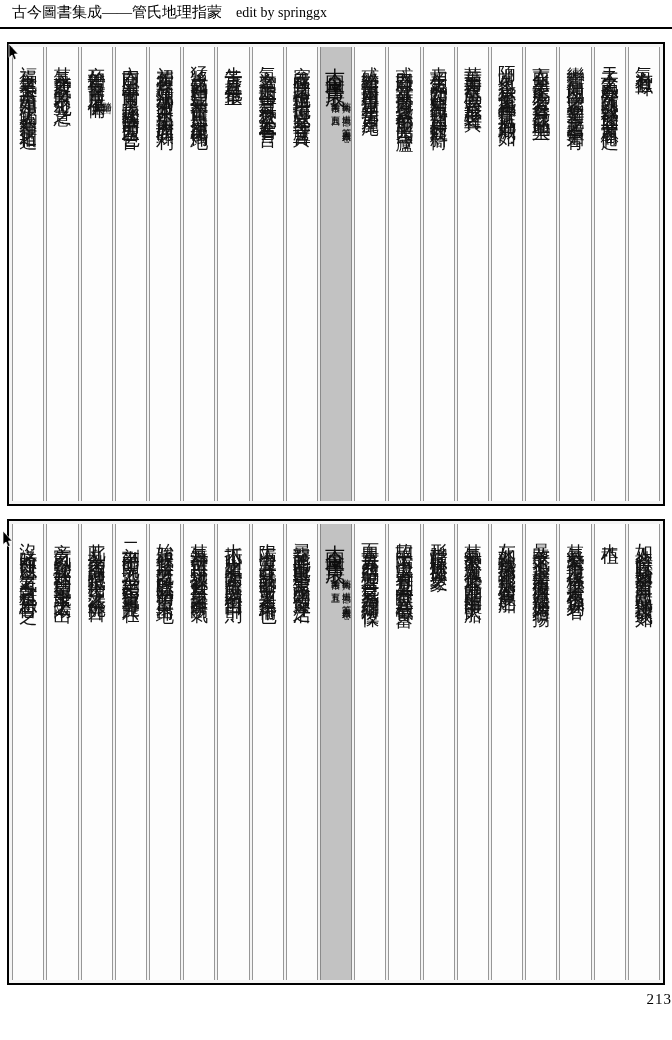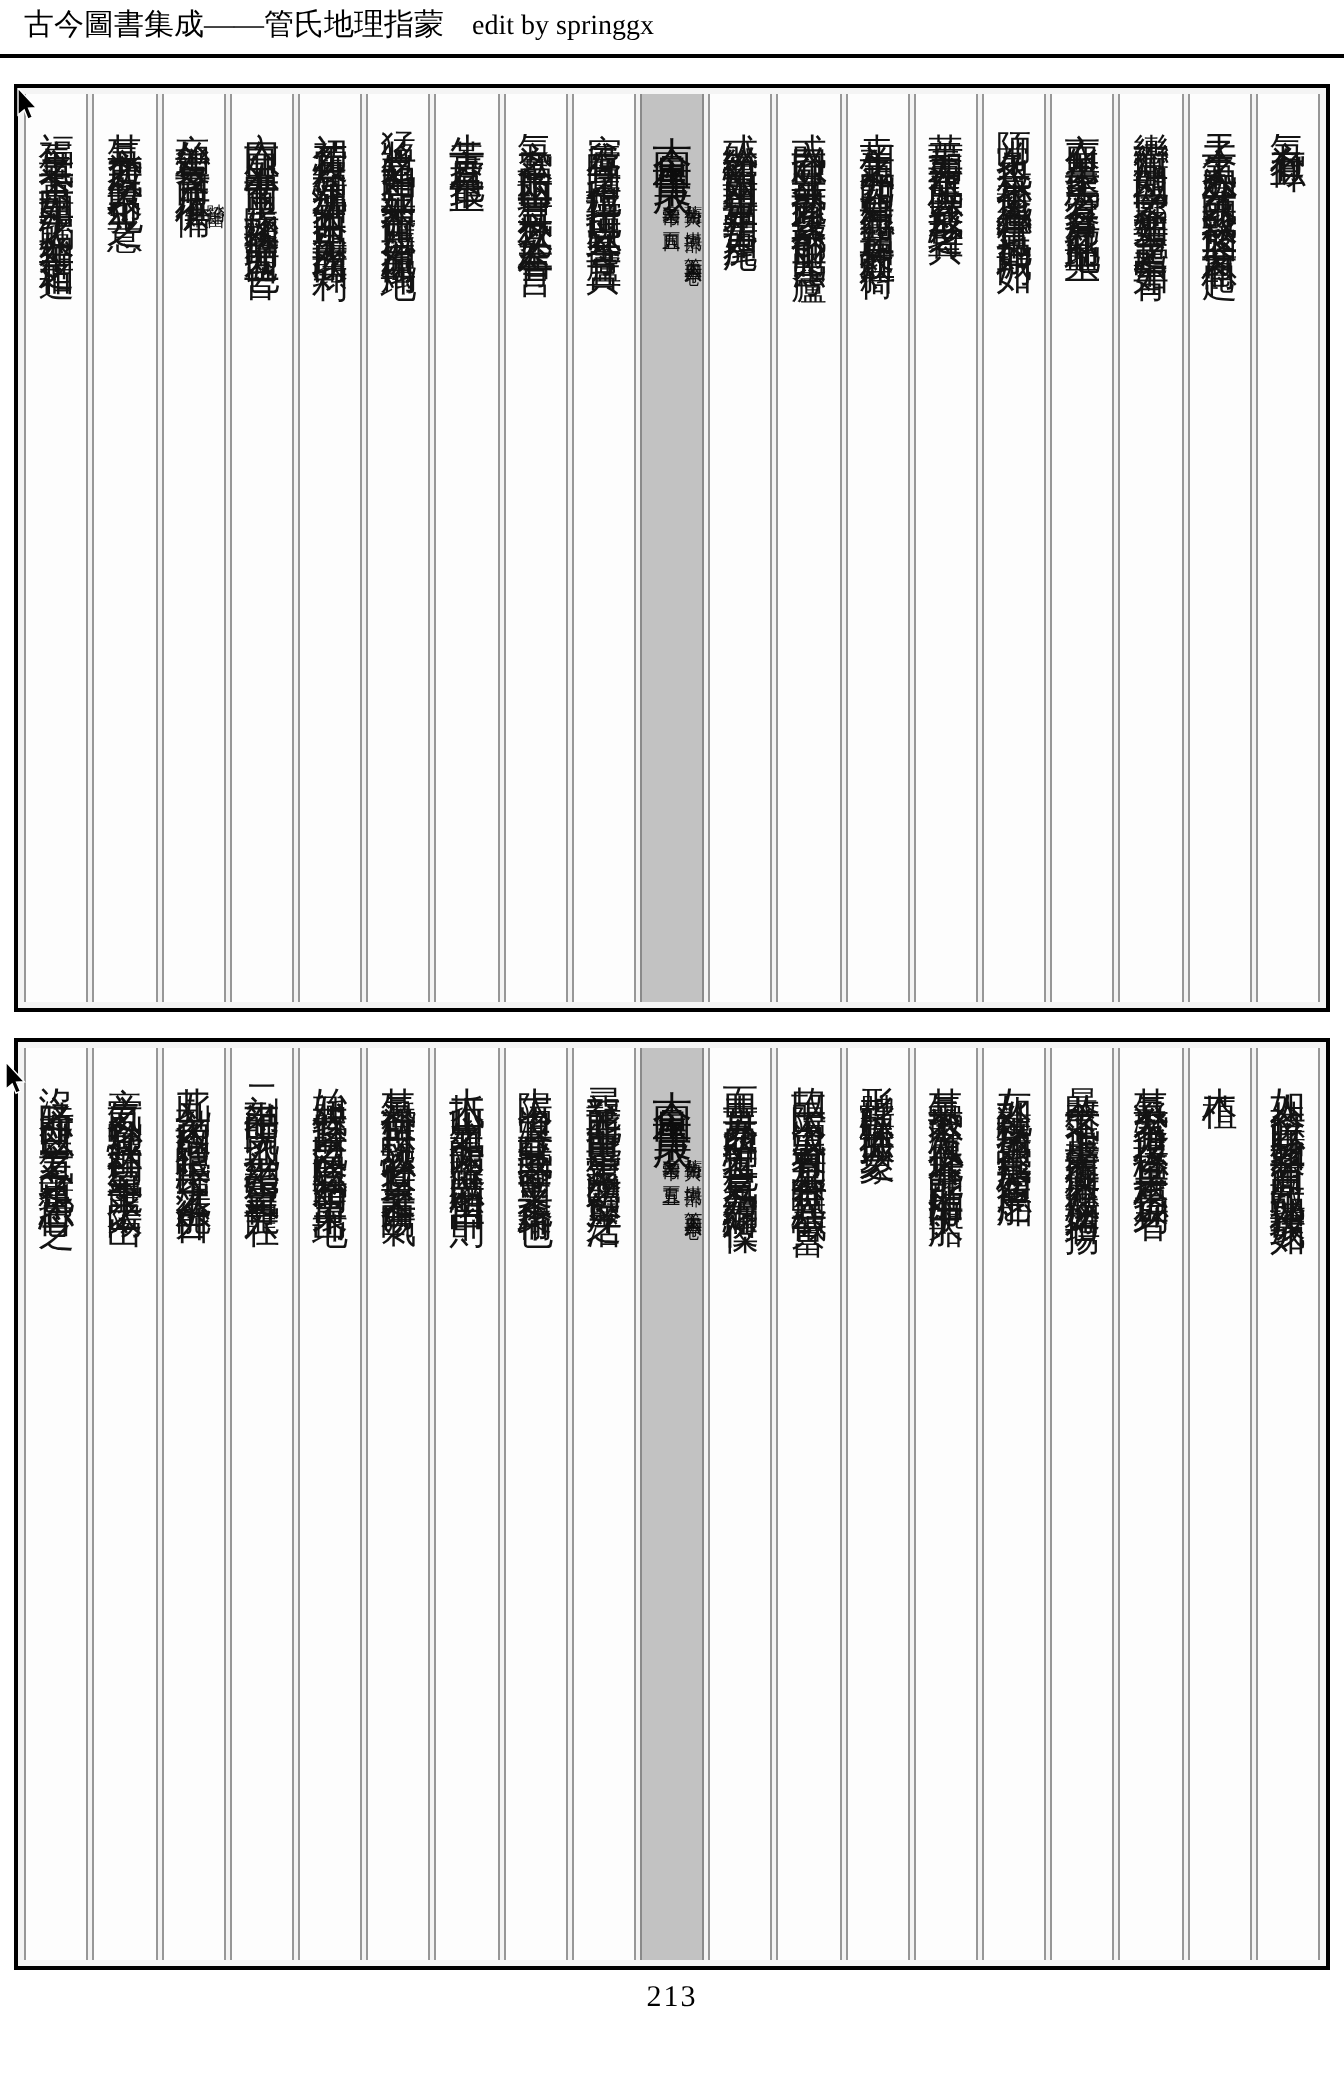--- a/index.html
+++ b/index.html
@@ -26,21 +26,21 @@
   .col.banner{background:#c2c2c2;border-color:#8a8a8a;}
   .bnr-wrap{writing-mode:vertical-rl;text-orientation:upright;color:#0d0d0d;}
   .bnr-title{font-size:20px;letter-spacing:4px;line-height:30px;}
   .bnr-mark{font-size:12px;letter-spacing:0;line-height:30px;margin-top:2px;}
   .bnr-small{display:inline-block;margin-top:3px;font-size:9px;letter-spacing:1px;}
   .bnr-line{display:block;line-height:11px;}
 
   .note{display:inline-block;margin-top:3px;font-size:9.5px;letter-spacing:1.5px;}
   .note-line{display:block;line-height:10.5px;}
 
-  .pageno{position:absolute;top:991px;left:0;width:672px;text-align:center;
+  .pageno{position:absolute;top:991px;left:0;width:672px;text-align:right;
     font-size:15px;letter-spacing:1px;}
 
   .cursor{position:absolute;}
   #cursor1{left:8px;top:44px;}
   #cursor2{left:2px;top:531px;}
 </style>
 </head>
 <body>
 
 <div class="header">

